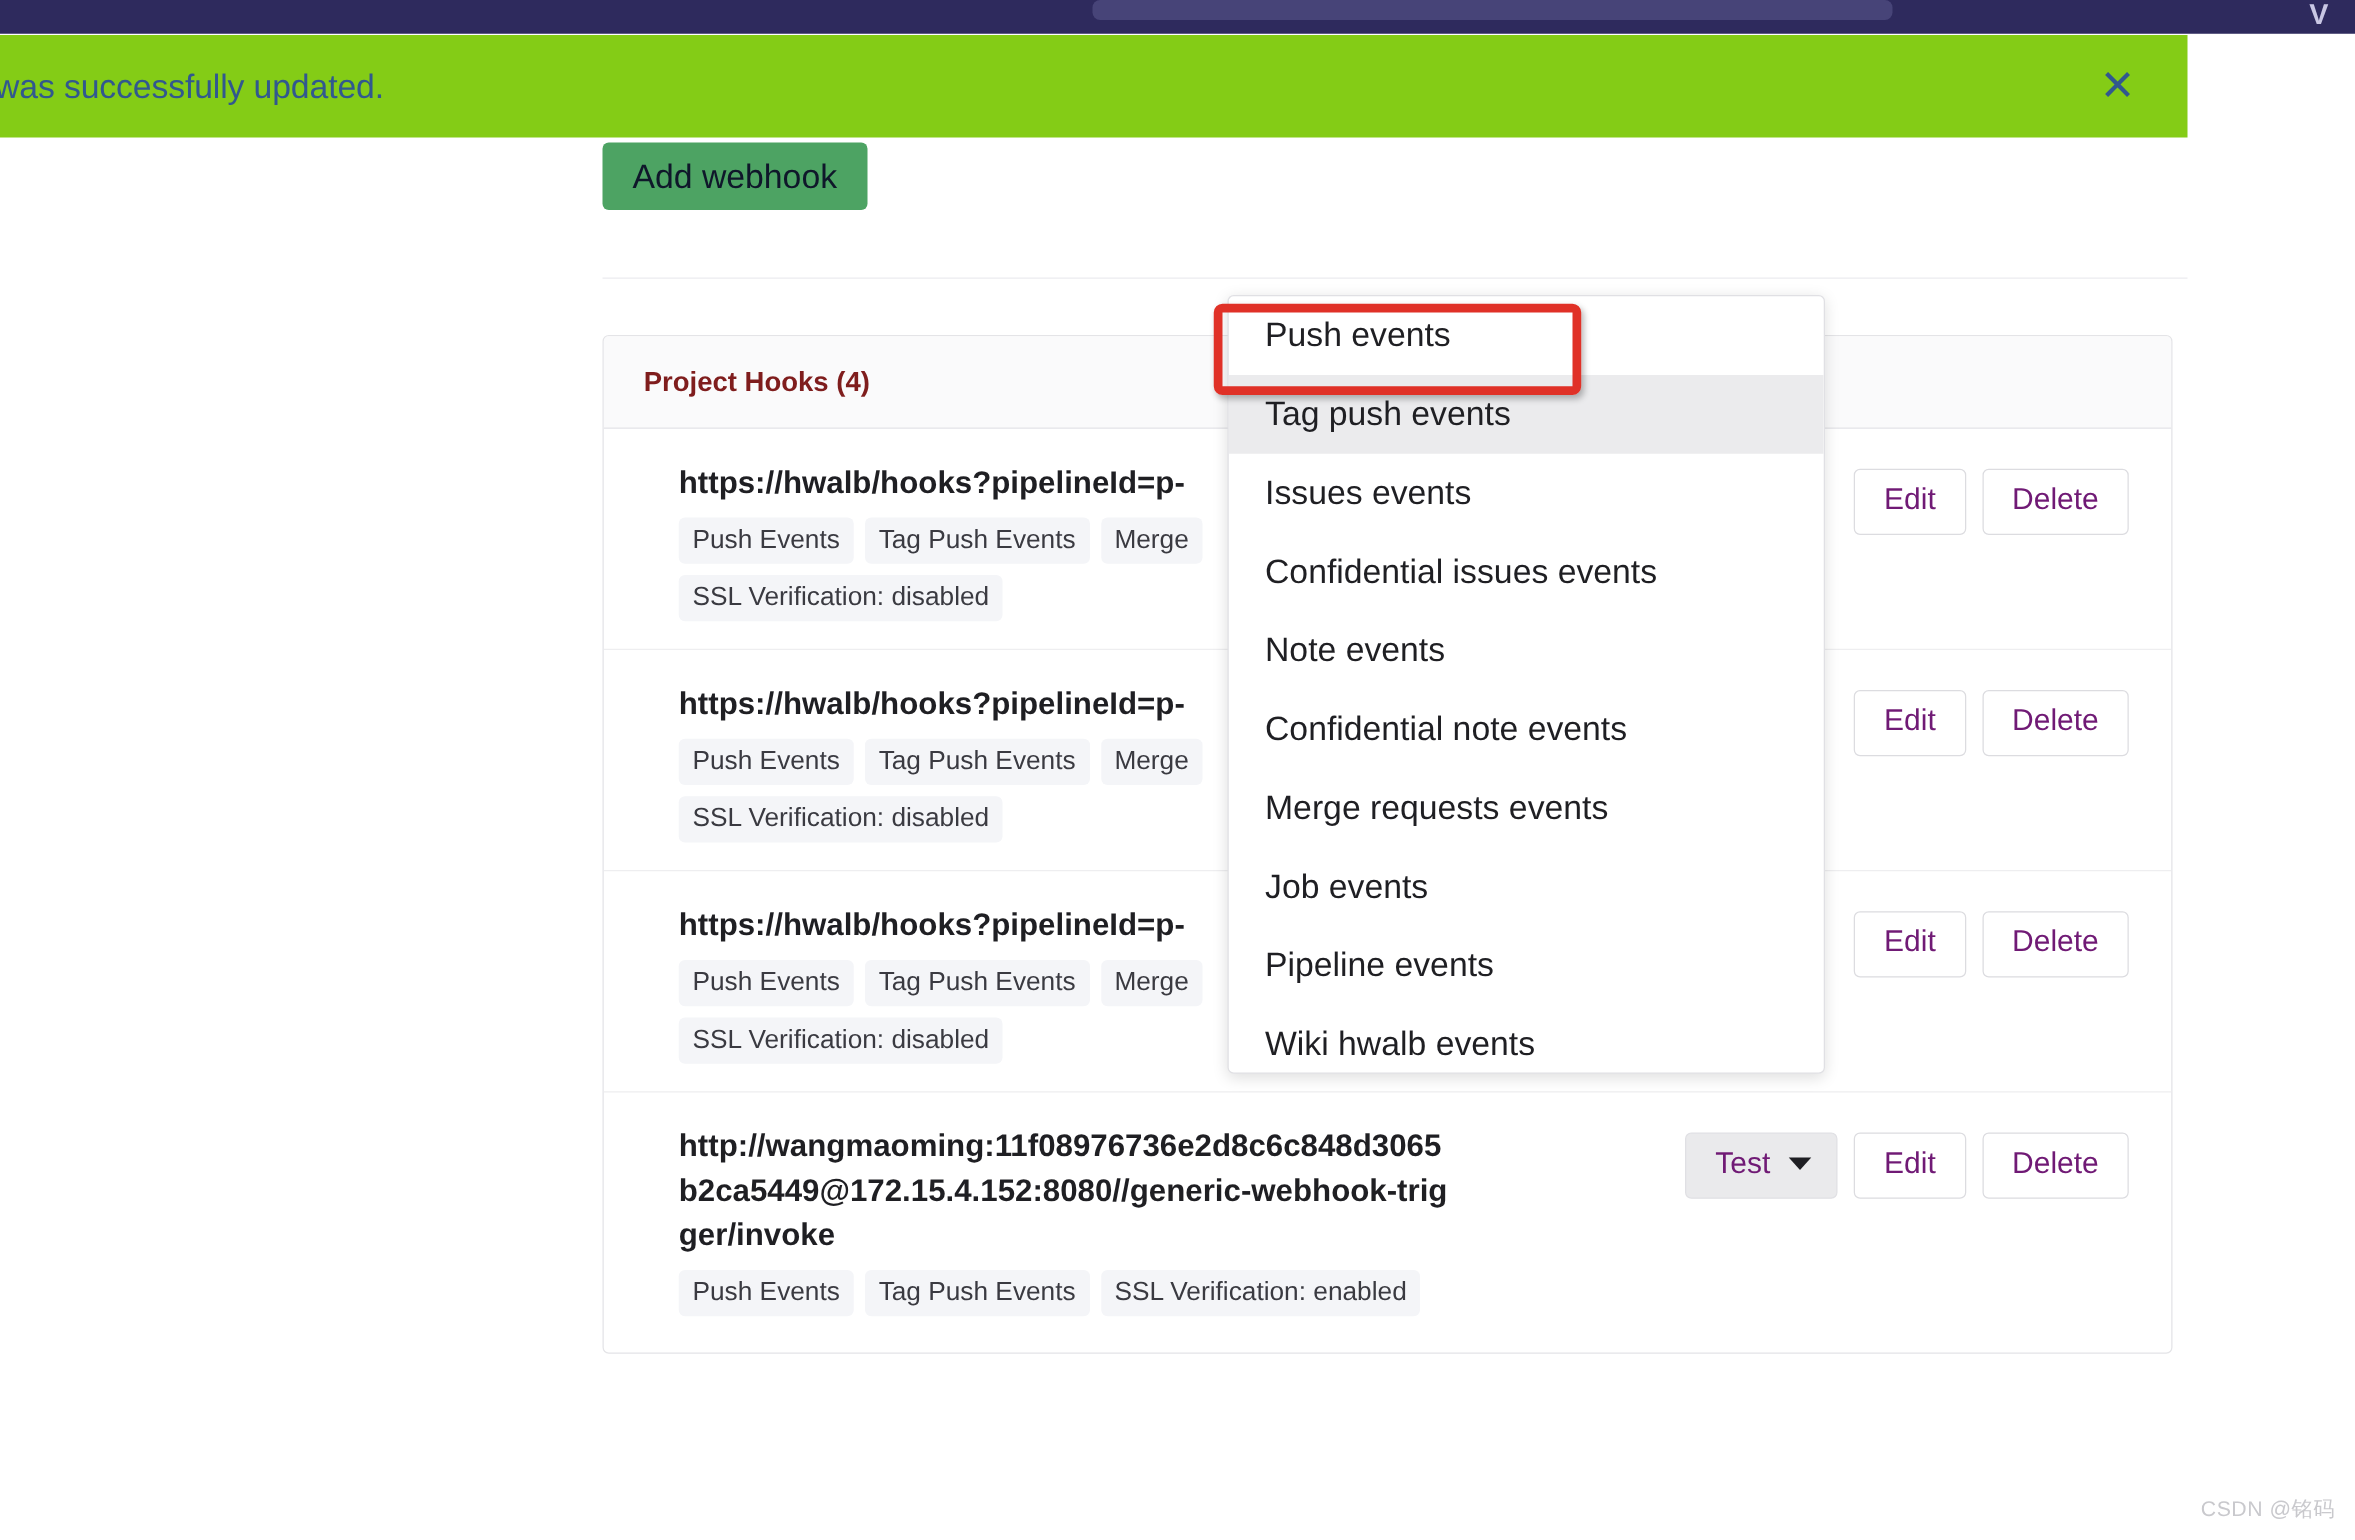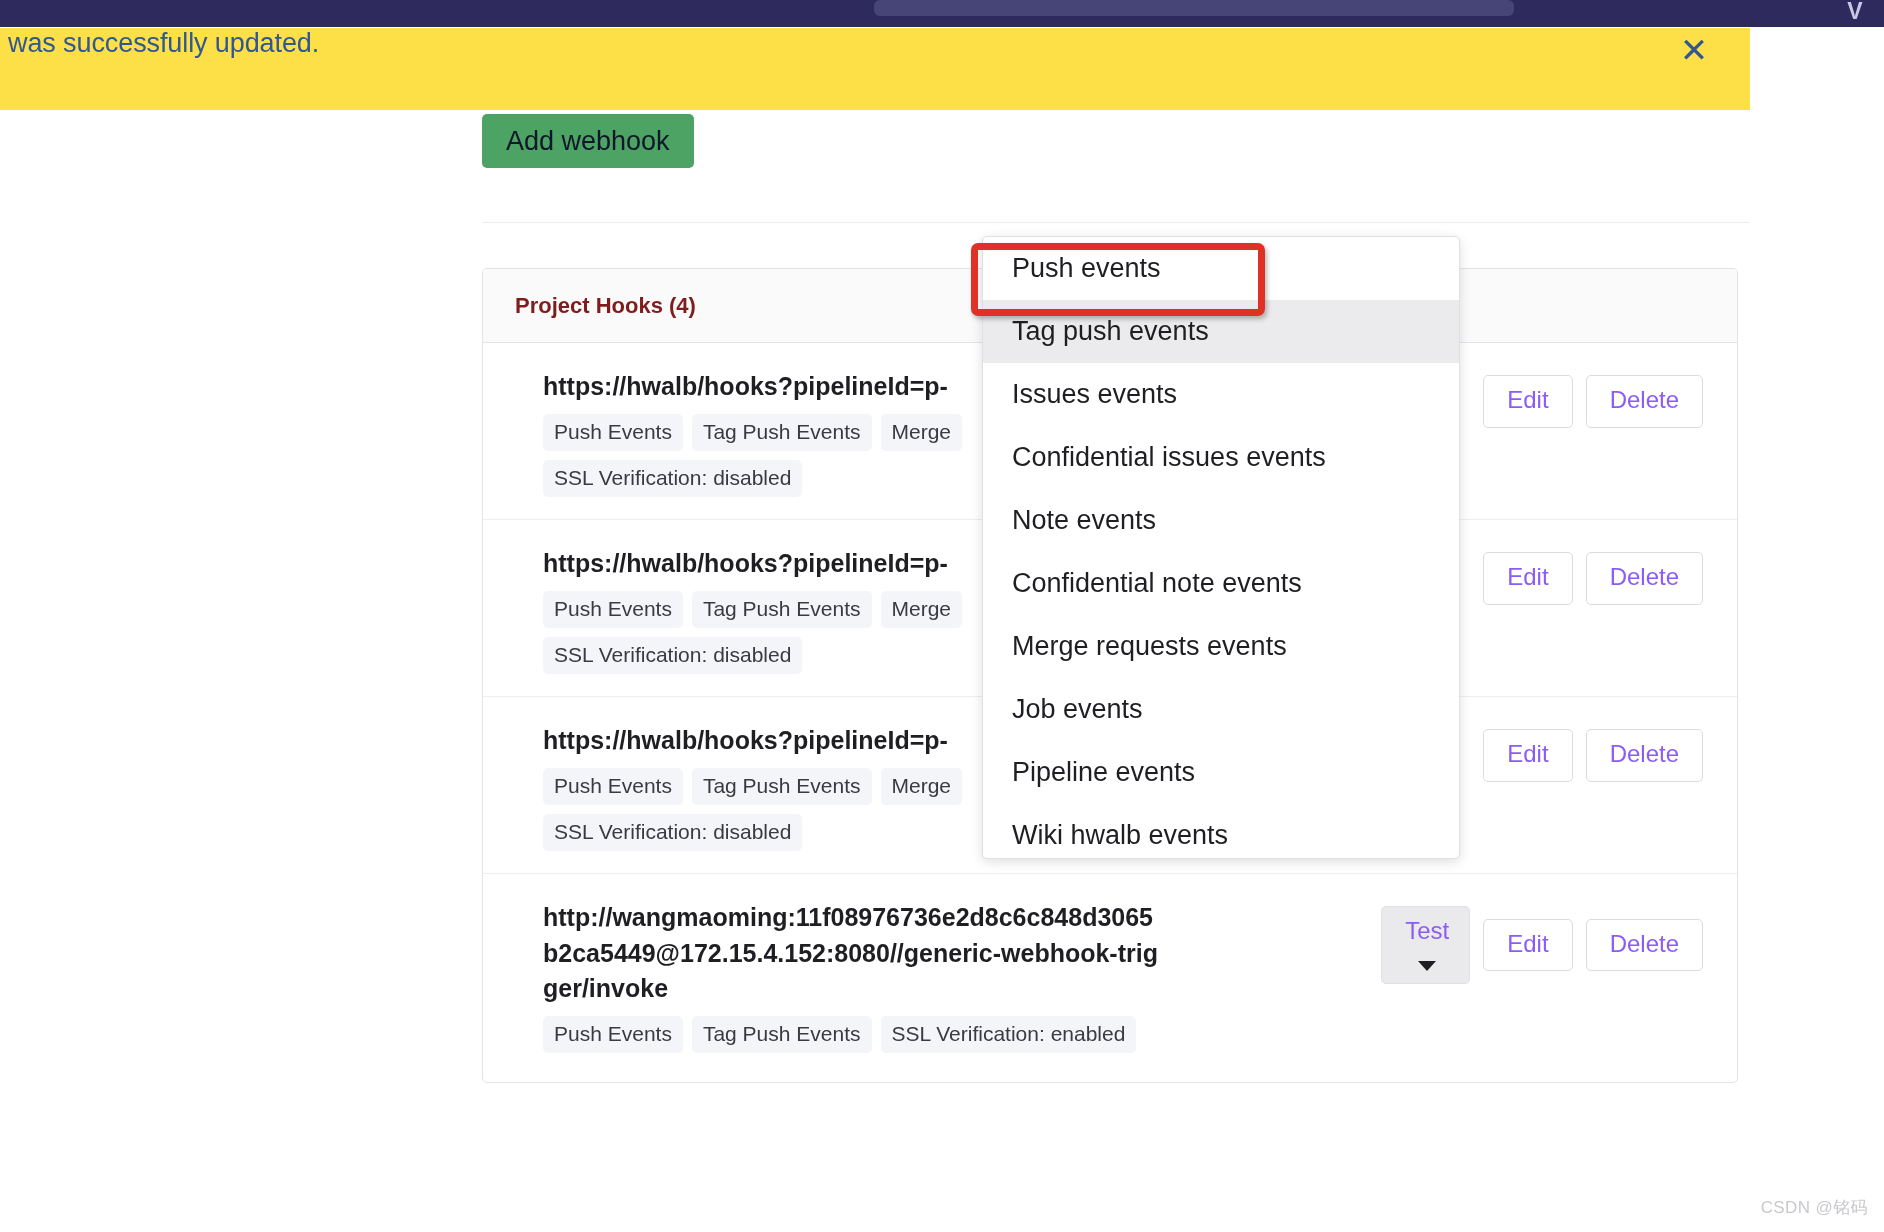--- a/index.html
+++ b/index.html
@@ -38,24 +38,25 @@
     line-height: 22px;
     text-align: center;
     overflow: hidden;
   }
 
   
   .alert {
     position: absolute;
     left: 0; top: 28px;
     width: 1750px; height: 82px;
-    background: #fde047;
-    display: flex;
+    background: #84cc16;
+    display: flex;
+    align-items: center;
     justify-content: space-between;
-    padding: 0 34px 0 12px;
+    padding: 0 34px 0 0;
   }
   .alert-text {
     font-size: 27px;
     color: #31588f;
     letter-spacing: -0.1px;
     margin-left: -4px;
     white-space: nowrap;
   }
   .alert-close {
     width: 44px; height: 44px;
@@ -163,37 +164,36 @@
   .hook-actions {
     display: flex;
     gap: 13px;
     align-items: center;
     padding-top: 6px;
     flex-shrink: 0;
   }
   .btn {
     border: 1px solid #dcdce0;
     background: #ffffff;
-    color: #8b5cf6;
+    color: #701a75;
     border-radius: 5px;
     font-size: 24px;
     font-family: "Liberation Sans", sans-serif;
     padding: 10px 23px 12px;
     cursor: pointer;
     line-height: 1.2;
     white-space: nowrap;
   }
   .btn-test {
     background: #eaeaec;
     border-color: #e0e0e4;
     display: inline-flex;
     align-items: center;
     gap: 15px;
     padding: 10px 20px 12px 23px;
-    flex-direction: column;
   }
   .caret {
     width: 0; height: 0;
     border-left: 9px solid transparent;
     border-right: 9px solid transparent;
     border-top: 10px solid #1f1f23;
     display: inline-block;
   }
 
   

